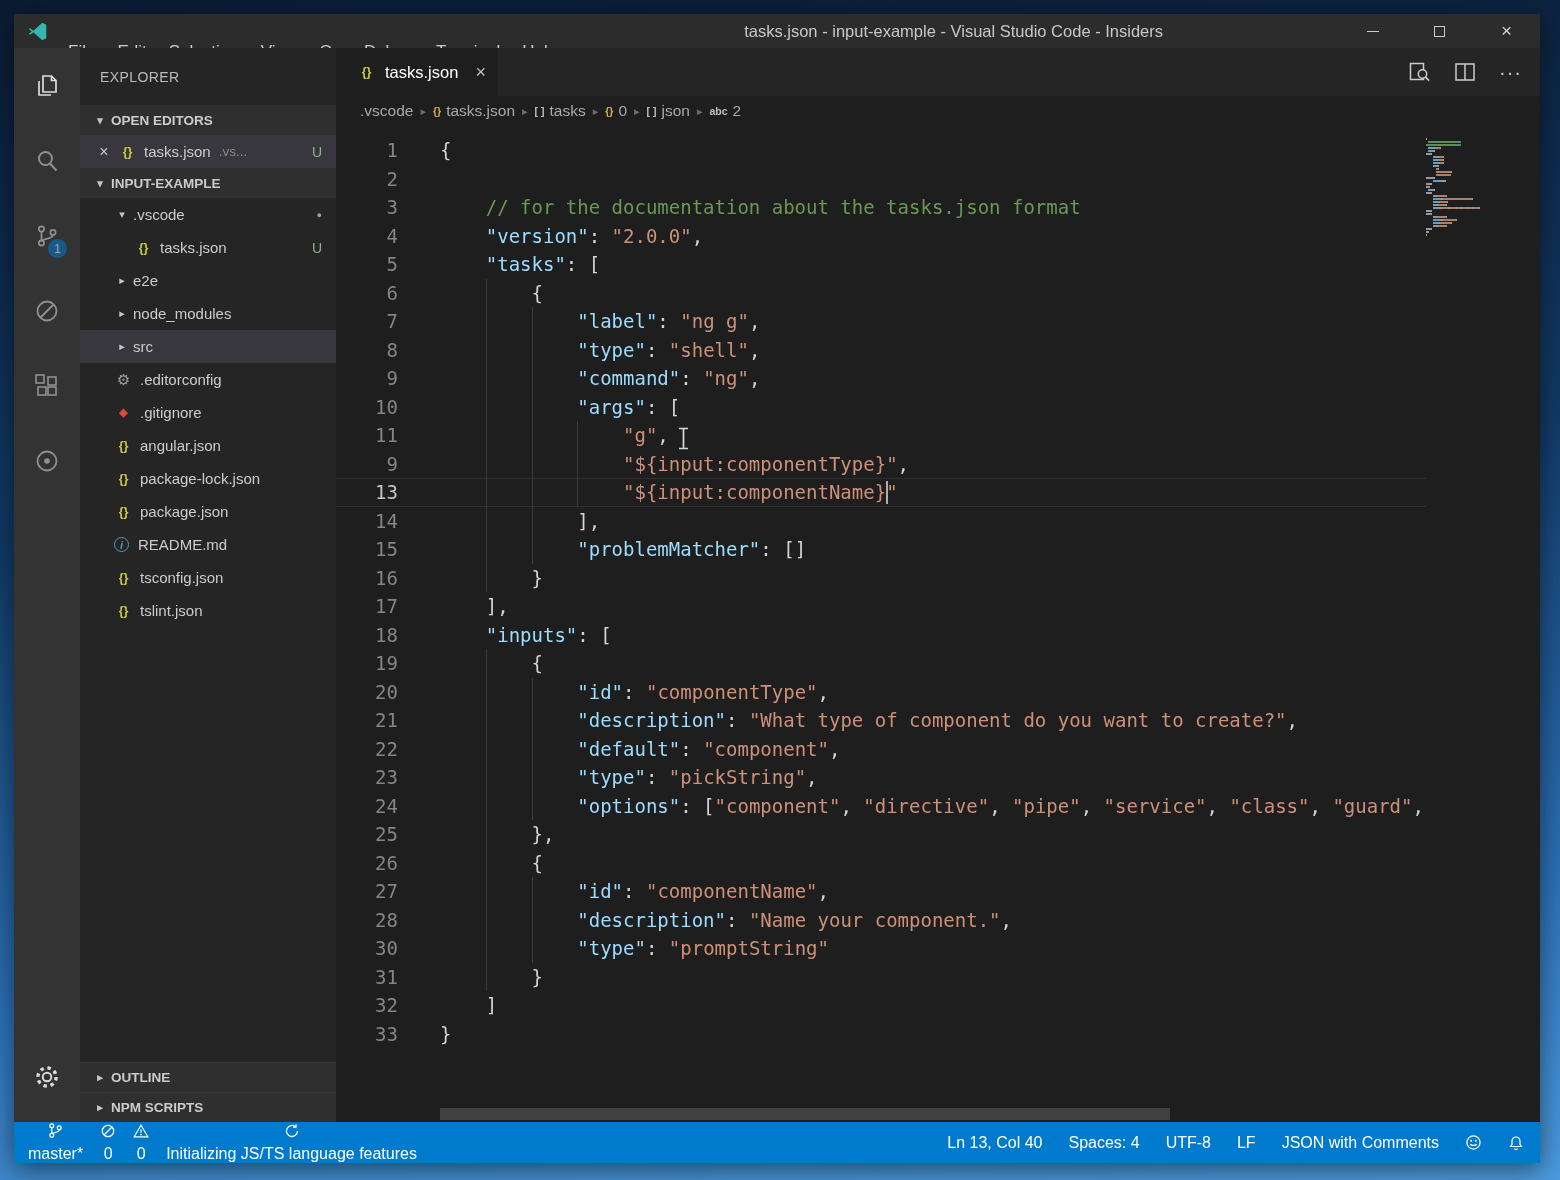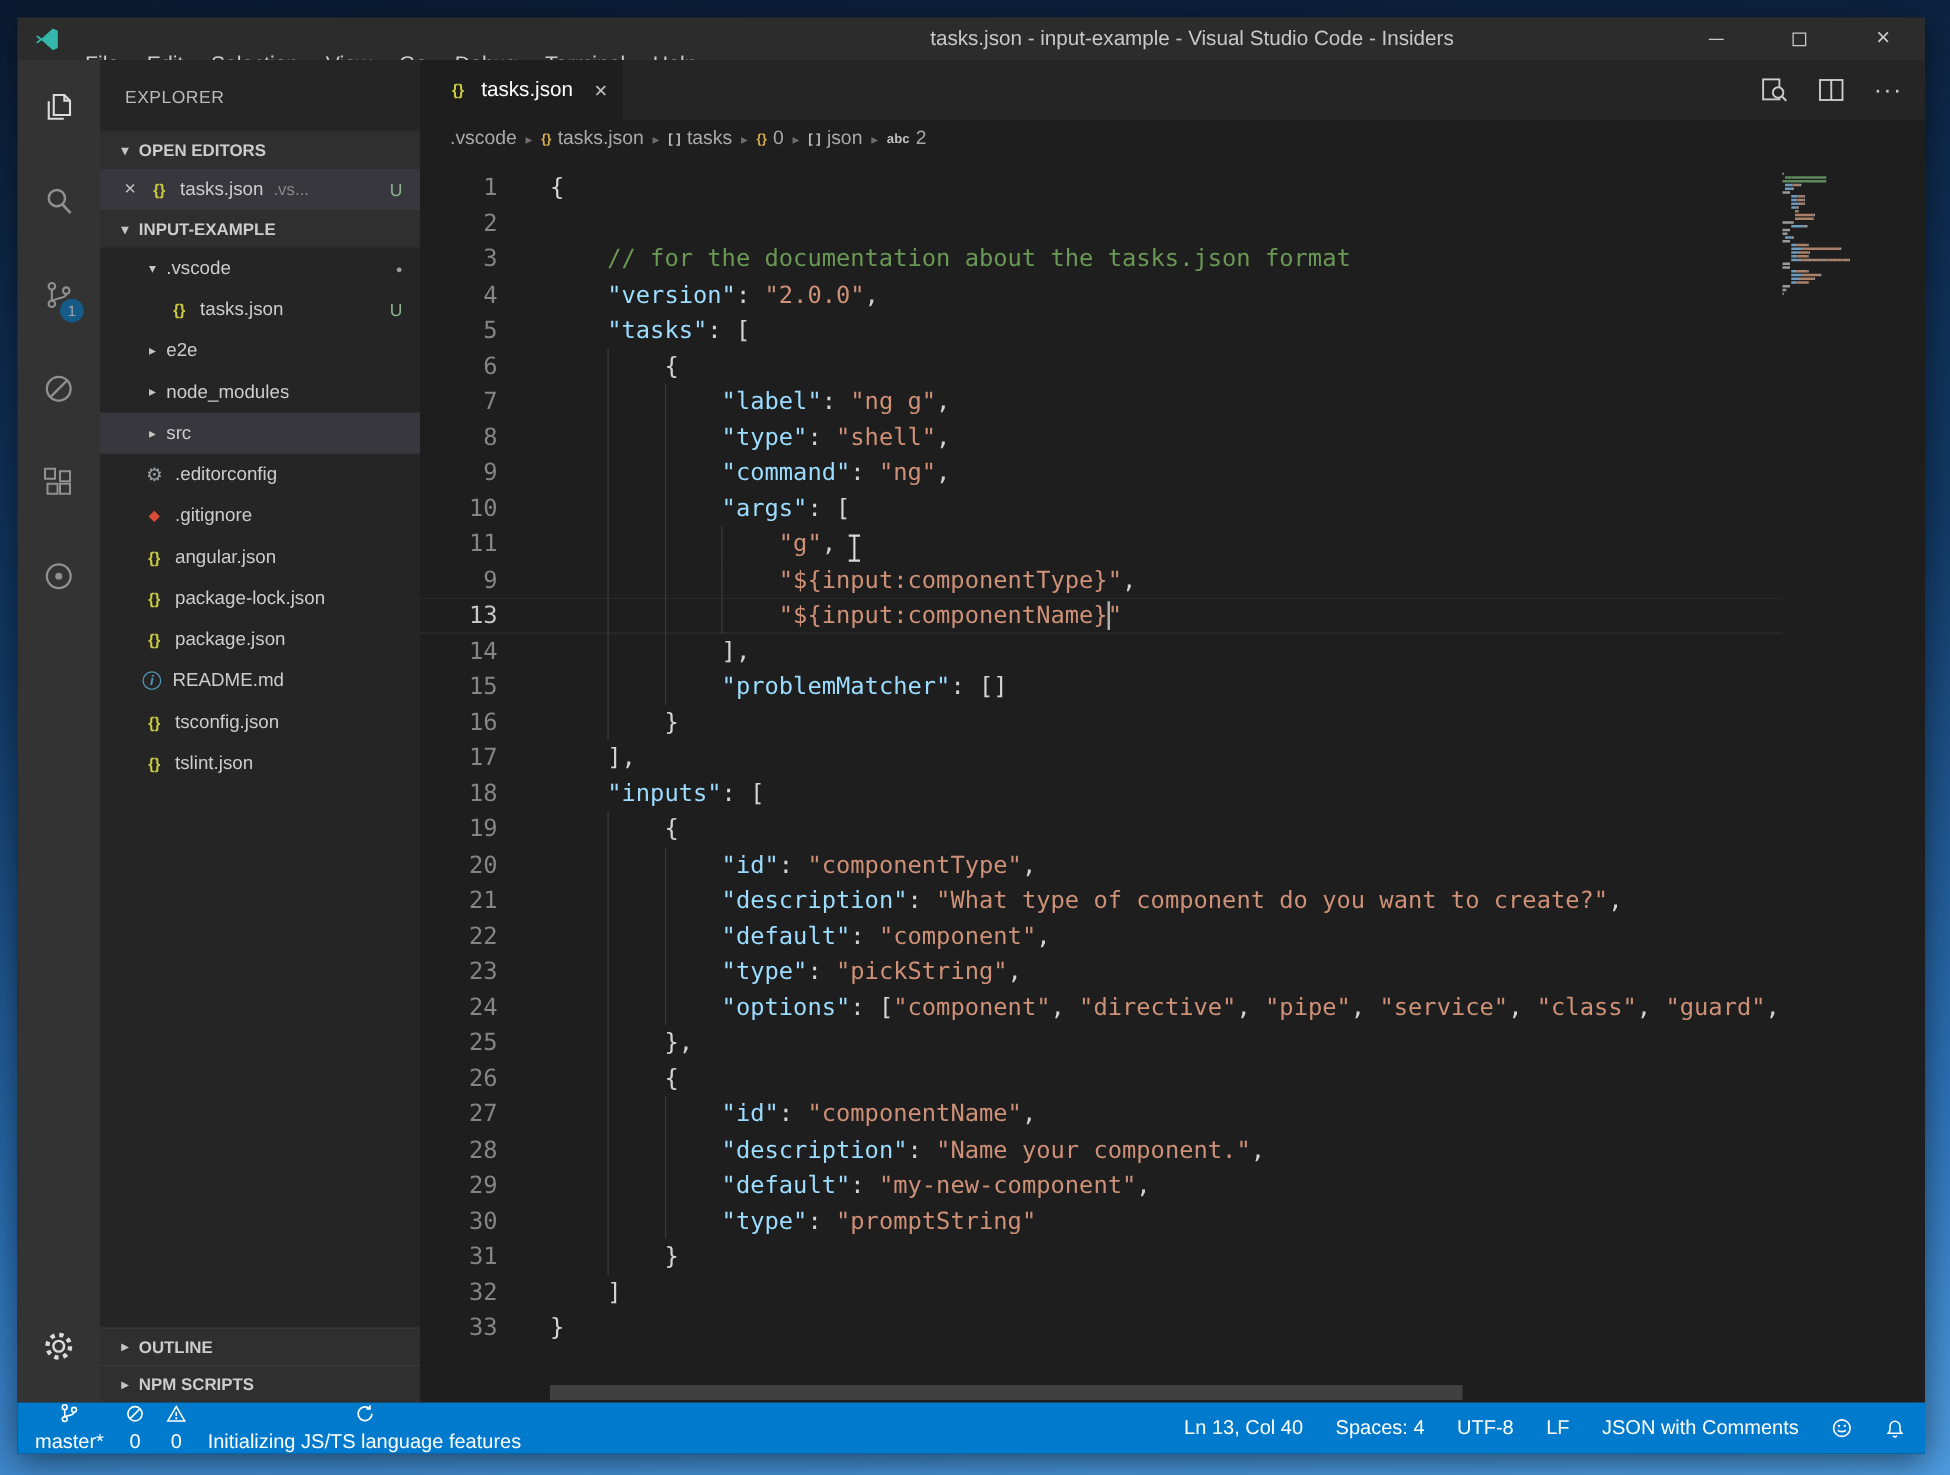--- a/index.html
+++ b/index.html
@@ -413,24 +413,20 @@
             </div>
             <div class="crow">
               <span class="ln">27</span>
               <span class="ltext"><span class="guide" style="left: 4ch;"></span><span class="guide" style="left: 8ch;"></span><span class="tok-p">            </span><span class="tok-k">"id"</span><span class="tok-p">: </span><span class="tok-s">"componentName"</span><span class="tok-p">,</span></span>
             </div>
             <div class="crow">
               <span class="ln">28</span>
               <span class="ltext"><span class="guide" style="left: 4ch;"></span><span class="guide" style="left: 8ch;"></span><span class="tok-p">            </span><span class="tok-k">"description"</span><span class="tok-p">: </span><span class="tok-s">"Name your component."</span><span class="tok-p">,</span></span>
             </div>
             <div class="crow">
-              <span class="ln">29</span>
-              <span class="ltext"><span class="guide" style="left: 4ch;"></span><span class="guide" style="left: 8ch;"></span><span class="tok-p">            </span><span class="tok-k">"default"</span><span class="tok-p">: </span><span class="tok-s">"my-new-component"</span><span class="tok-p">,</span></span>
-            </div>
-            <div class="crow">
               <span class="ln">30</span>
               <span class="ltext"><span class="guide" style="left: 4ch;"></span><span class="guide" style="left: 8ch;"></span><span class="tok-p">            </span><span class="tok-k">"type"</span><span class="tok-p">: </span><span class="tok-s">"promptString"</span></span>
             </div>
             <div class="crow">
               <span class="ln">31</span>
               <span class="ltext"><span class="guide" style="left: 4ch;"></span><span class="tok-p">        }</span></span>
             </div>
             <div class="crow">
               <span class="ln">32</span>
               <span class="ltext"><span class="tok-p">    ]</span></span>

